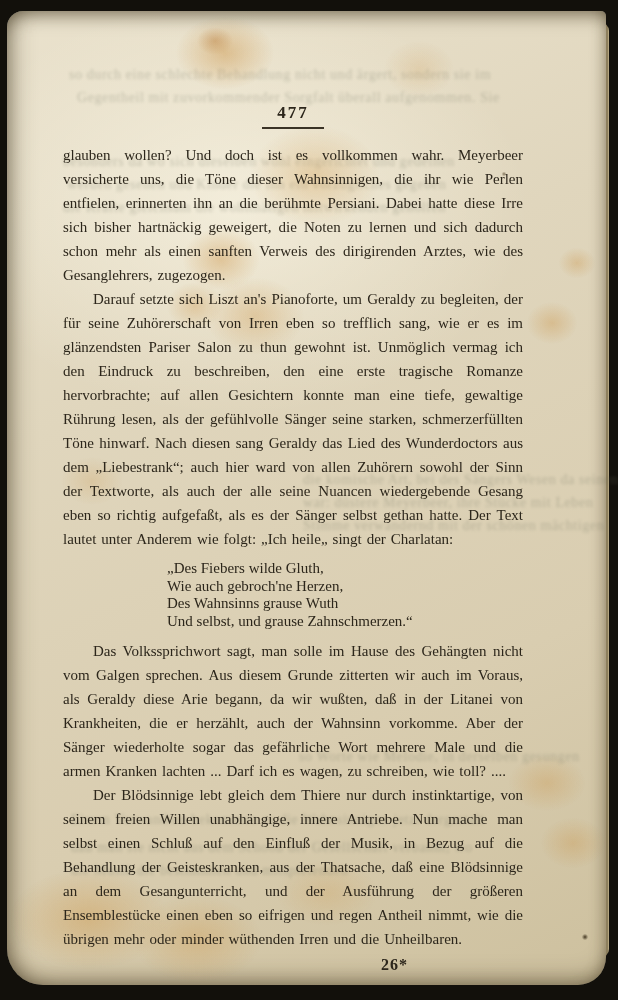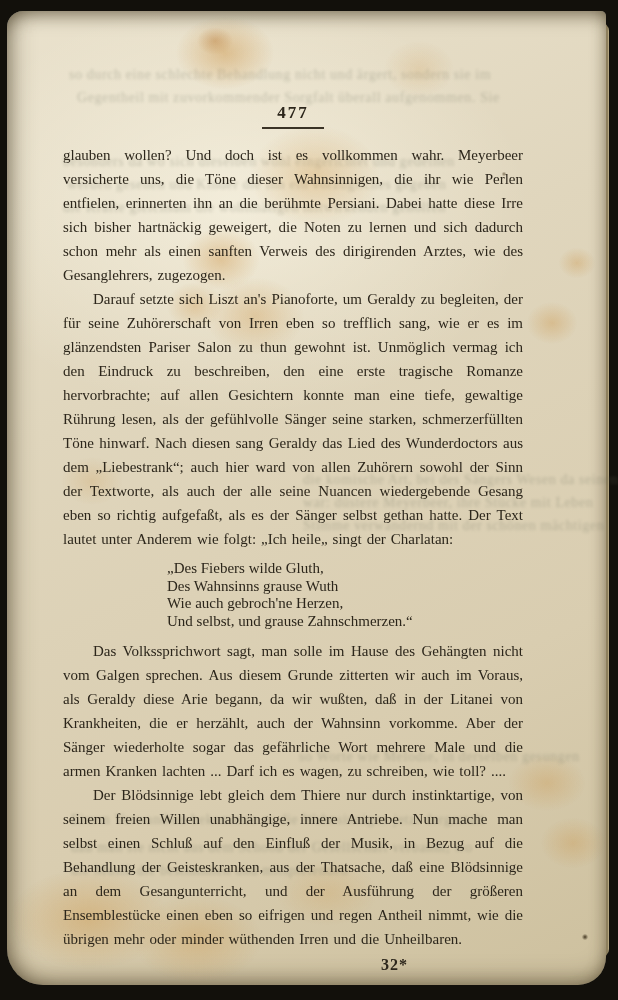--- a/index.html
+++ b/index.html
@@ -105,23 +105,23 @@
     <div class="pagehead">
       <div class="num">477</div>
       <div class="rule"></div>
     </div>
 
     <p class="para cont">glauben wollen? Und doch ist es vollkommen wahr. Meyerbeer versicherte uns, die Töne dieser Wahnsinnigen, die ihr wie Perlen entfielen, erinnerten ihn an die berühmte Persiani. Dabei hatte diese Irre sich bisher hartnäckig geweigert, die Noten zu lernen und sich dadurch schon mehr als einen sanften Verweis des dirigirenden Arztes, wie des Gesanglehrers, zugezogen.</p>
     <p class="para">Darauf setzte sich Liszt an's Pianoforte, um Geraldy zu begleiten, der für seine Zuhörerschaft von Irren eben so trefflich sang, wie er es im glänzendsten Pariser Salon zu thun gewohnt ist. Unmöglich vermag ich den Eindruck zu beschreiben, den eine erste tragische Romanze hervorbrachte; auf allen Gesichtern konnte man eine tiefe, gewaltige Rührung lesen, als der gefühlvolle Sänger seine starken, schmerzerfüllten Töne hinwarf. Nach diesen sang Geraldy das Lied des Wunderdoctors aus dem „Liebestrank“; auch hier ward von allen Zuhörern sowohl der Sinn der Textworte, als auch der alle seine Nuancen wiedergebende Gesang eben so richtig aufgefaßt, als es der Sänger selbst gethan hatte. Der Text lautet unter Anderem wie folgt: „Ich heile„ singt der Charlatan:</p>
 
     <div class="verse">
       <div>„Des Fiebers wilde Gluth,</div>
+      <div>Wie auch gebroch'ne Herzen,</div>
       <div>Des Wahnsinns grause Wuth</div>
-      <div>Wie auch gebroch'ne Herzen,</div>
       <div>Und selbst, und grause Zahnschmerzen.“</div>
     </div>
 
     <p class="para">Das Volkssprichwort sagt, man solle im Hause des Gehängten nicht vom Galgen sprechen. Aus diesem Grunde zitterten wir auch im Voraus, als Geraldy diese Arie begann, da wir wußten, daß in der Litanei von Krankheiten, die er herzählt, auch der Wahnsinn vorkomme. Aber der Sänger wiederholte sogar das gefährliche Wort mehrere Male und die armen Kranken lachten ... Darf ich es wagen, zu schreiben, wie toll? ....</p>
     <p class="para">Der Blödsinnige lebt gleich dem Thiere nur durch instinktartige, von seinem freien Willen unabhängige, innere Antriebe. Nun mache man selbst einen Schluß auf den Einfluß der Musik, in Bezug auf die Behandlung der Geisteskranken, aus der Thatsache, daß eine Blödsinnige an dem Gesangunterricht, und der Ausführung der größeren Ensemblestücke einen eben so eifrigen und regen Antheil nimmt, wie die übrigen mehr oder minder wüthenden Irren und die Unheilbaren.</p>
 
-    <div class="sig">32*</div>
+    <div class="sig">26*</div>
   </div>
 </div>
 
 </body></html>

